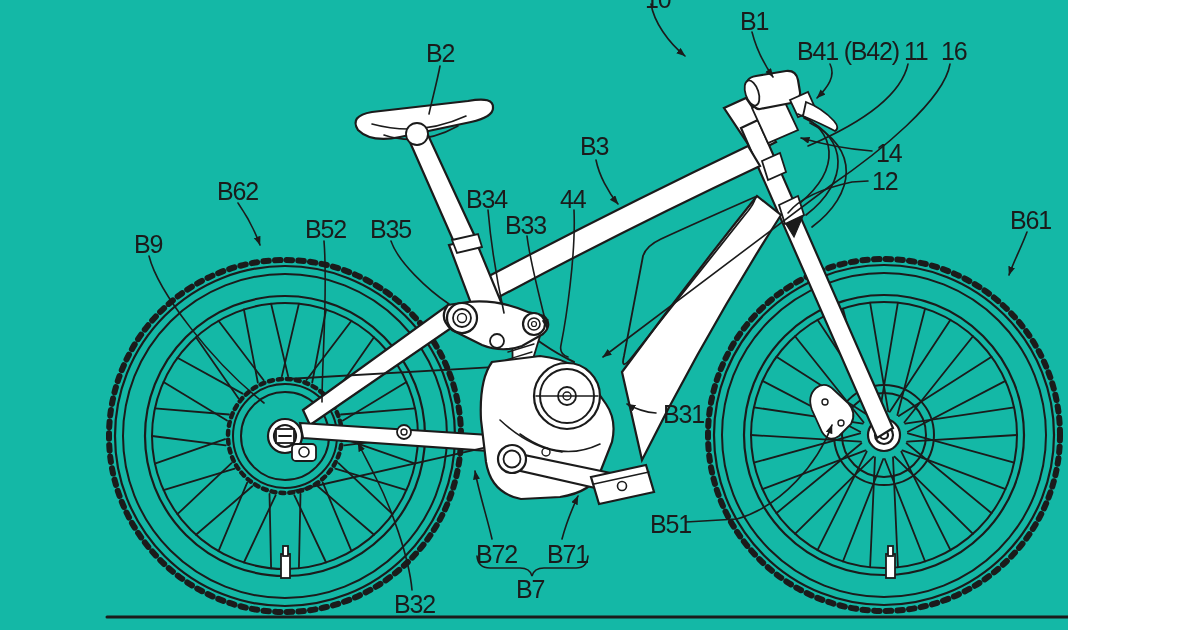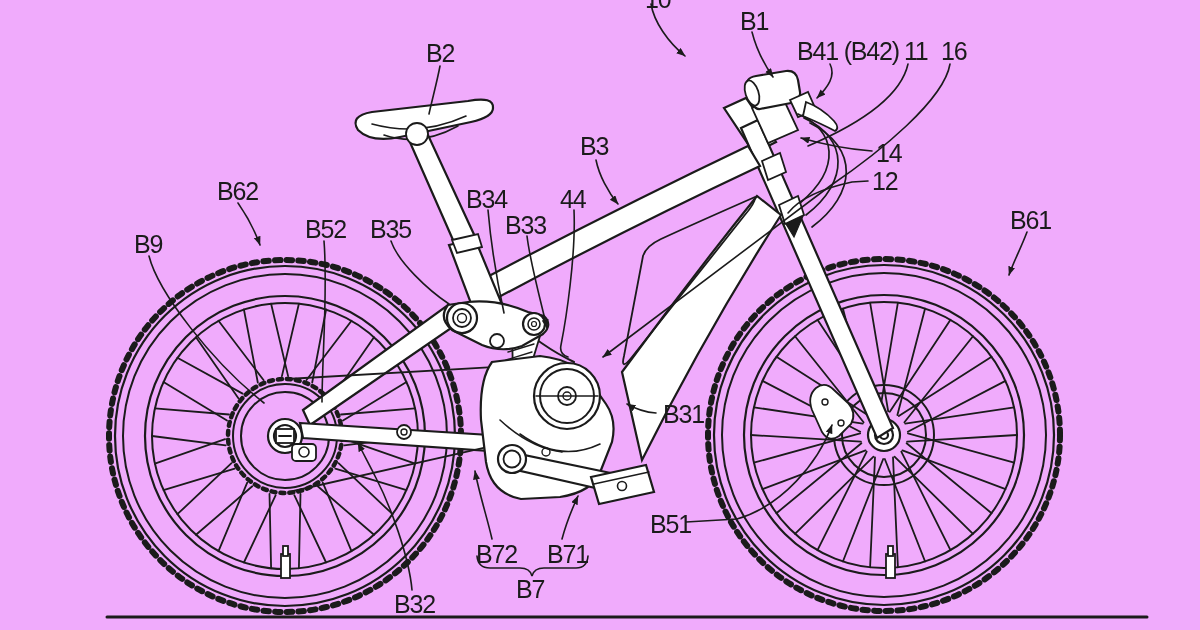--- a/index.html
+++ b/index.html
@@ -1,18 +1,18 @@
 <!DOCTYPE html>
 <html><head>
 <meta charset="utf-8">
 <style>
   html,body{margin:0;padding:0;}
   #stage{
-    position:relative;width:1200px;height:630px;overflow:hidden;
-    background:#f0abfc;
+    position:relative;width:1068px;height:630px;overflow:hidden;
+    background:#14b8a6;
     font-family:"Liberation Sans", sans-serif;
   }
   svg{position:absolute;left:0;top:0;}
   text.ref{
     font-family:"Liberation Sans", sans-serif;
     font-size:25px;
     letter-spacing:-1.2px;
     fill:#1b1b1b;
   }
   path,line,circle,ellipse,rect,polygon{vector-effect:none;}

